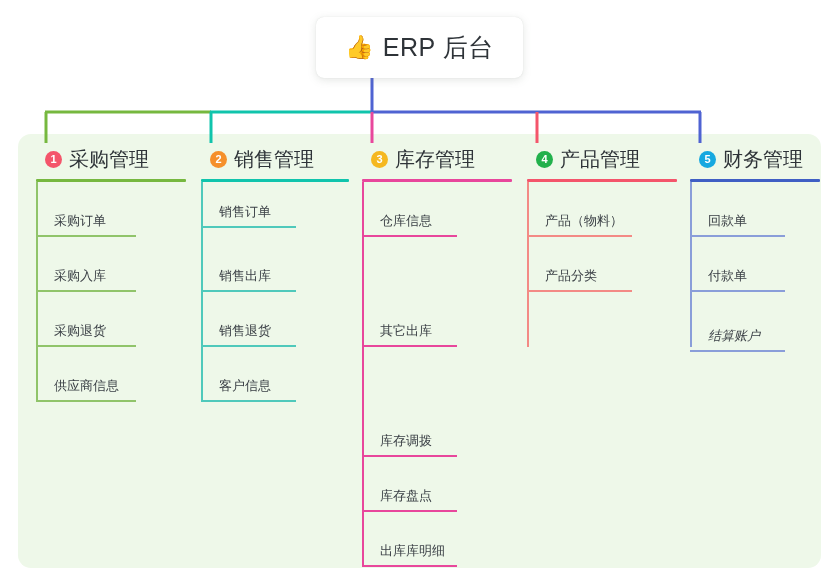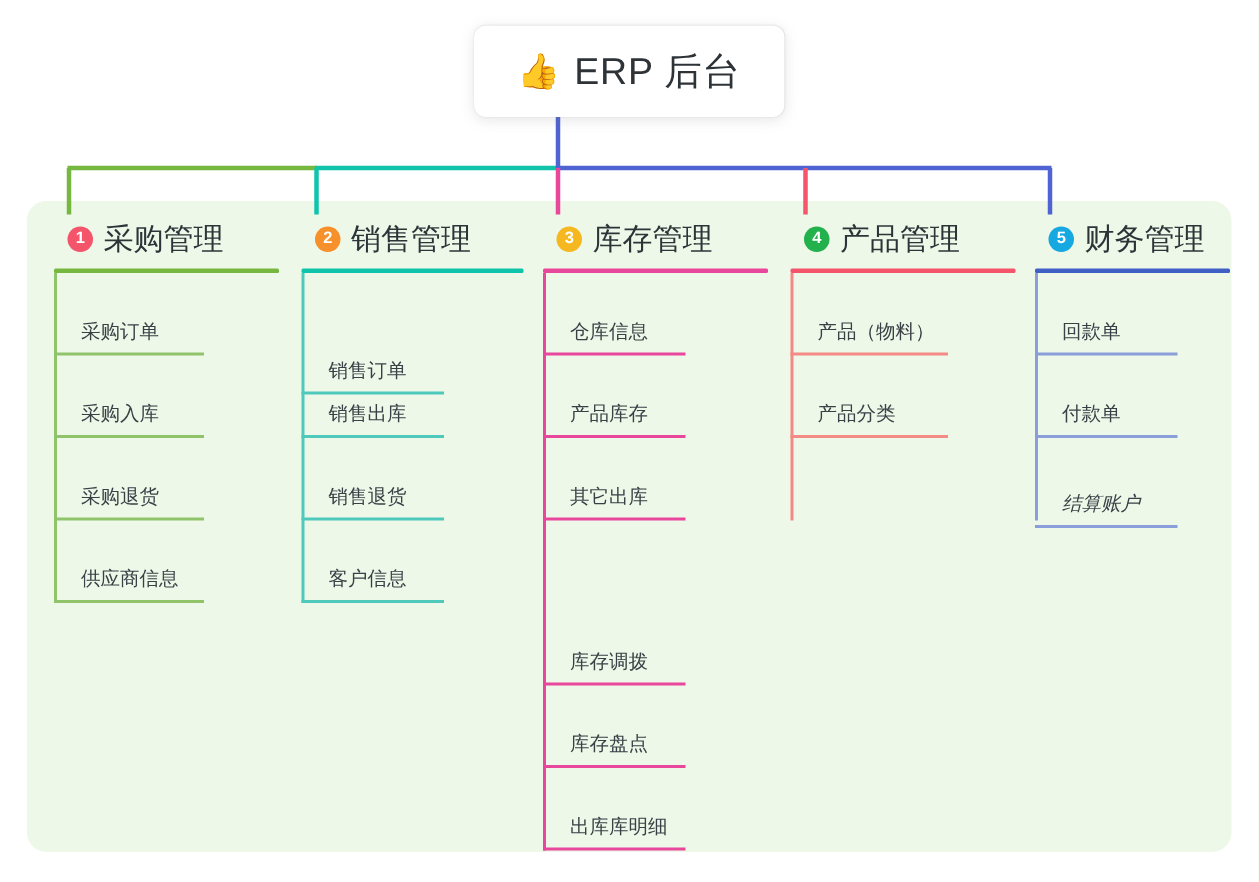--- a/index.html
+++ b/index.html
@@ -191,21 +191,21 @@
         </div>
       </div>
       <div class="column" style="left: 201px; top: 147px;">
         <div class="col-head">
           <span class="badge" style="background: rgb(245, 144, 43);">2</span>
           <span class="col-title">销售管理</span>
         </div>
         <div class="head-rule" style="background: rgb(16, 196, 172); width: 148px;"></div>
         <div class="leaves" style="height: 220px;">
           <div class="spine" style="background: rgb(79, 201, 187); height: 220px;"></div>
-          <div class="leaf" style="position: absolute; left: 0px; top: 12px; width: 95px; height: 69px;">
+          <div class="leaf" style="position: absolute; left: 0px; top: 0px; width: 95px; height: 46px;">
             <span class="leaf-label">销售订单</span>
             <div class="leaf-rule" style="background: rgb(79, 201, 187); width: 95px;"></div>
           </div>
           <div class="leaf" style="position: absolute; left: 0px; top: 55px; width: 95px; height: 55px;">
             <span class="leaf-label">销售出库</span>
             <div class="leaf-rule" style="background: rgb(79, 201, 187); width: 95px;"></div>
           </div>
           <div class="leaf" style="position: absolute; left: 0px; top: 110px; width: 95px; height: 55px;">
             <span class="leaf-label">销售退货</span>
             <div class="leaf-rule" style="background: rgb(79, 201, 187); width: 95px;"></div>
@@ -219,24 +219,20 @@
       <div class="column" style="left: 362px; top: 147px;">
         <div class="col-head">
           <span class="badge" style="background: rgb(245, 184, 32);">3</span>
           <span class="col-title">库存管理</span>
         </div>
         <div class="head-rule" style="background: rgb(232, 71, 156); width: 150px;"></div>
         <div class="leaves" style="height: 385px;">
           <div class="spine" style="background: rgb(232, 71, 156); height: 385px;"></div>
           <div class="leaf" style="position: absolute; left: 0px; top: 0px; width: 95px; height: 55px;">
             <span class="leaf-label">仓库信息</span>
-            <div class="leaf-rule" style="background: rgb(232, 71, 156); width: 95px;"></div>
-          </div>
-          <div class="leaf" style="position: absolute; left: 0px; top: 55px; width: 95px; height: 55px;">
-            <span class="leaf-label">产品库存</span>
             <div class="leaf-rule" style="background: rgb(232, 71, 156); width: 95px;"></div>
           </div>
           <div class="leaf" style="position: absolute; left: 0px; top: 110px; width: 95px; height: 55px;">
             <span class="leaf-label">其它出库</span>
             <div class="leaf-rule" style="background: rgb(232, 71, 156); width: 95px;"></div>
           </div>
           <div class="leaf" style="position: absolute; left: 0px; top: 220px; width: 95px; height: 55px; padding-left: 36px;">
             <span class="leaf-label">库存调拨</span>
             <div class="leaf-rule" style="background: rgb(232, 71, 156); width: 95px;"></div>
           </div>

